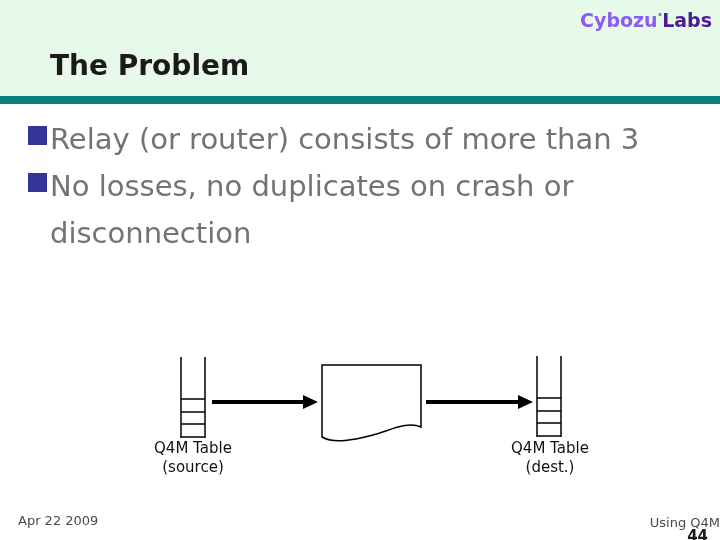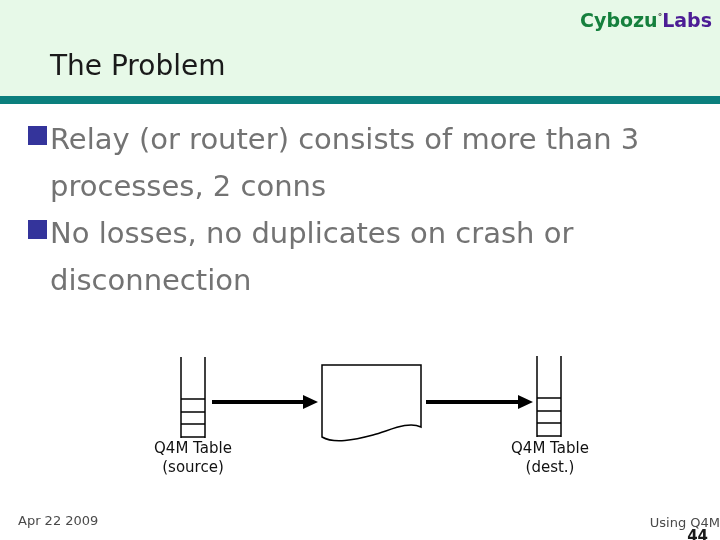--- a/index.html
+++ b/index.html
@@ -17,26 +17,26 @@
     position: absolute; left: 0; top: 0;
     width: 720px; height: 96px;
     background: #e7f9e8;
   }
   .logo {
     position: absolute; right: 8px; top: 9px;
     font-size: 19px; font-weight: 700;
     letter-spacing: 0px;
     white-space: nowrap;
   }
-  .logo-brand { color: #15803d; }
+  .logo-brand { color: #8b5cf6; }
   .logo-mark  { color: #2e2e2e; font-size: 9px; vertical-align: super; font-weight: 700; }
   .logo-suffix { color: #4c1d95; }
   .title {
     position: absolute; left: 50px; top: 49px;
-    font-size: 28px; font-weight: 400;
+    font-size: 28px; font-weight: 700;
     color: #1a1a1a;
   }
   .divider {
     position: absolute; left: 0; top: 96px;
     width: 720px; height: 8px;
     background: #0b7f7d;
   }
   
   .bullets {
     position: absolute; left: 28px; top: 116px; right: 4px;
@@ -95,21 +95,20 @@
     <div class="logo"><span class="logo-brand">Cybozu</span><span class="logo-mark">°</span><span class="logo-suffix">Labs</span></div>
     <h1 class="title">The Problem</h1>
   </div>
 
   <div class="divider"></div>
 
   <div class="bullets">
     <div class="bullet-item">
       <span class="bullet-square"></span>
       <span class="bullet-line">Relay (or router) consists of more than 3</span>
-      <span class="bullet-line">processes, 2 conns</span>
     </div>
     <div class="bullet-item">
       <span class="bullet-square"></span>
       <span class="bullet-line">No losses, no duplicates on crash or</span>
       <span class="bullet-line">disconnection</span>
     </div>
   </div>
 
   <div class="diagram">
 

